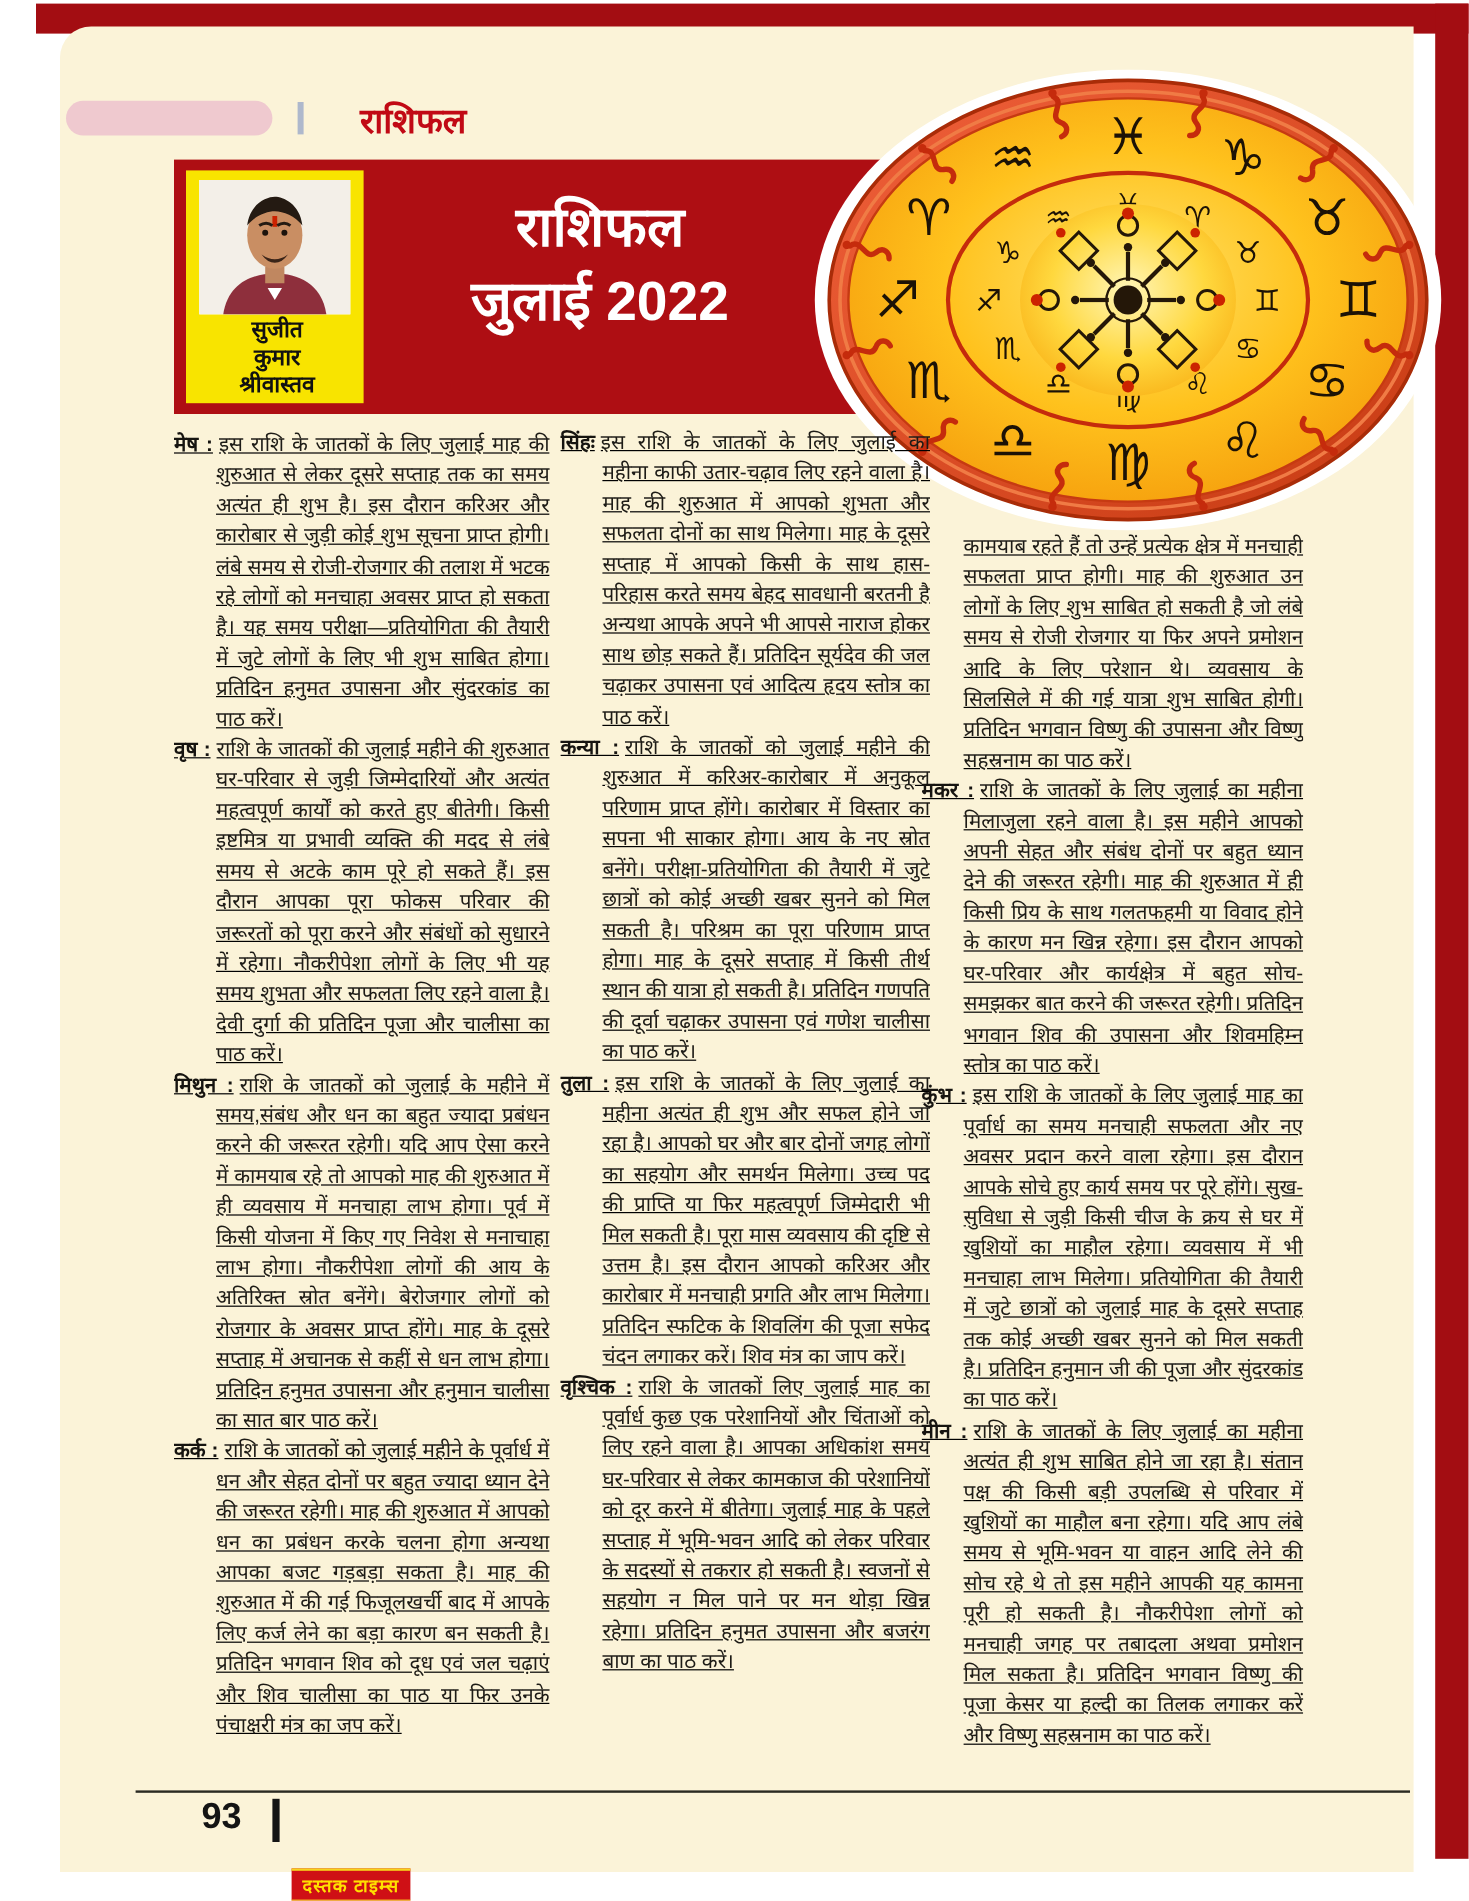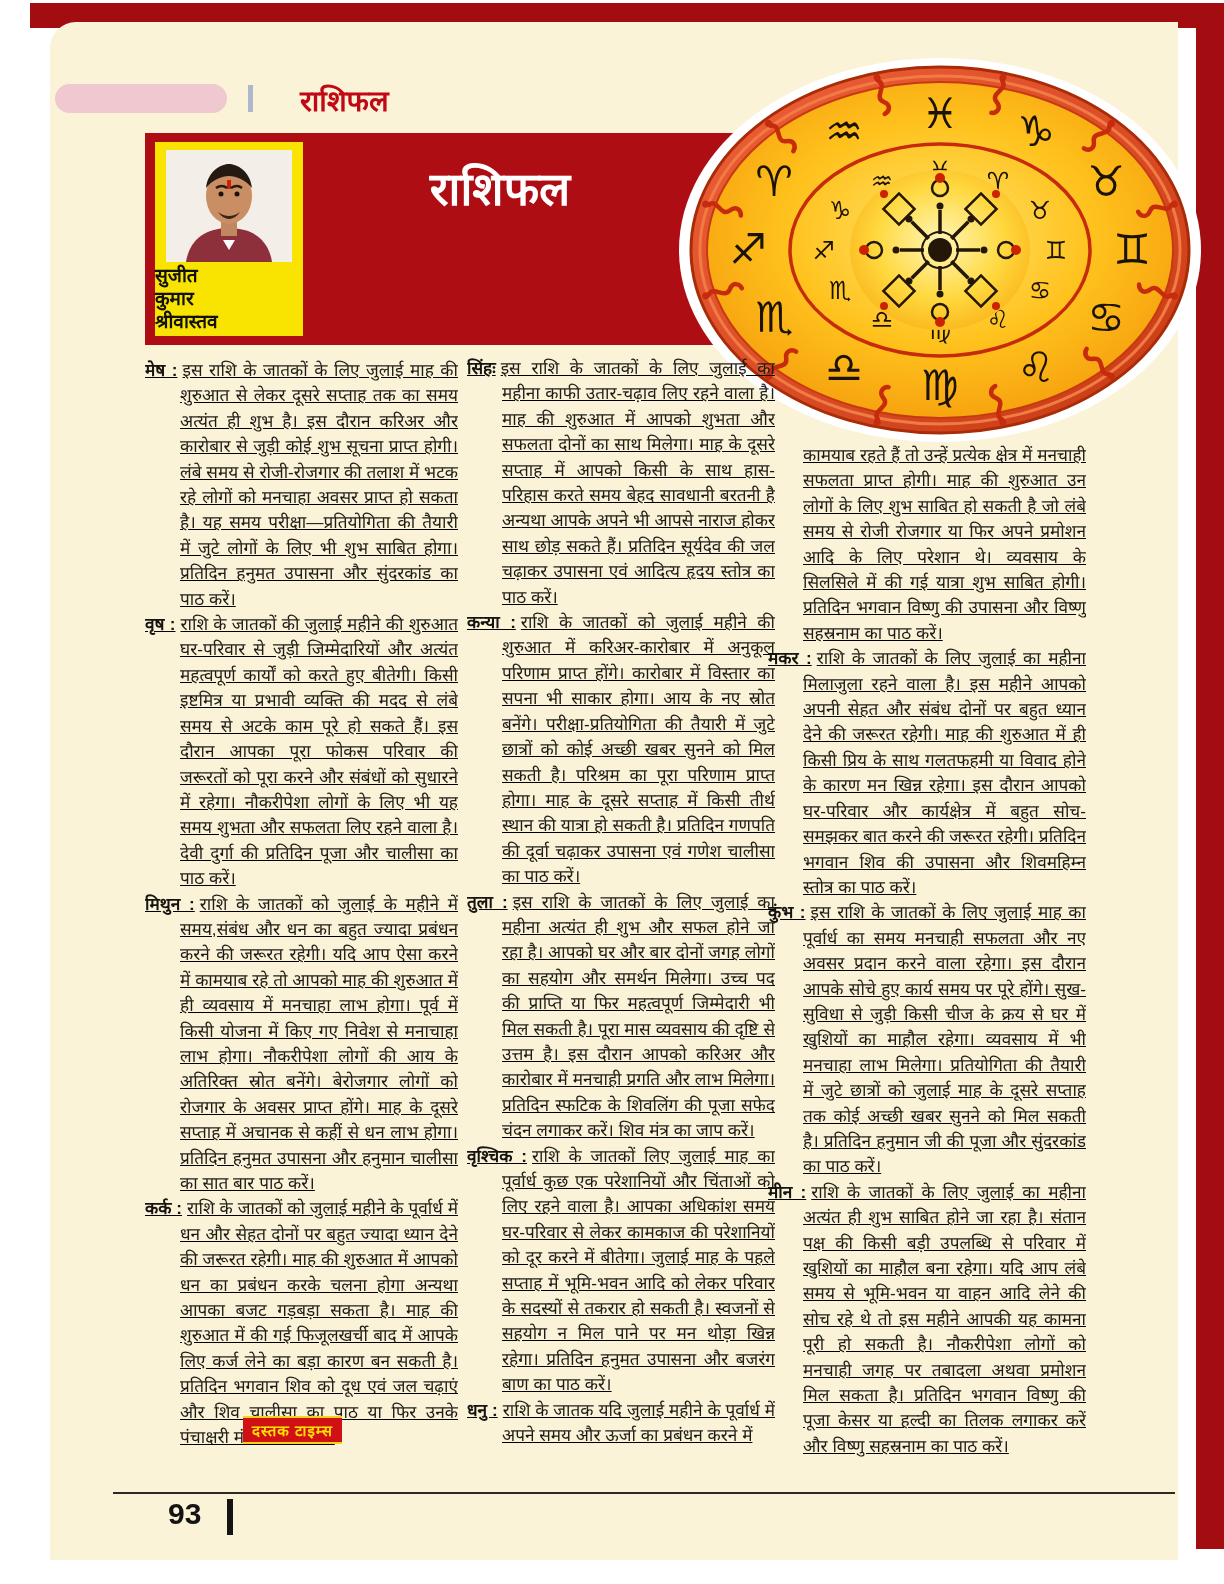--- a/index.html
+++ b/index.html
@@ -7,33 +7,33 @@
   .page{position:relative;width:1224px;height:1584px;background:#ffffff;overflow:hidden;}
   .edge-bar-top{position:absolute;left:30px;top:3px;width:1194px;height:25px;background:#a30d12;}
   .edge-bar-right{position:absolute;left:1196px;top:3px;width:28px;height:1546px;background:#a30d12;}
   .content-bg{position:absolute;left:50px;top:22px;width:1128px;height:1538px;background:#fbf3d8;border-top-left-radius:26px;}
   .kicker-pill{position:absolute;left:55px;top:84px;width:172px;height:29px;border-radius:15px;background:#efc9cf;}
   .kicker-divider{position:absolute;left:248px;top:85px;width:5px;height:27px;background:#aeb8cc;}
   .kicker{position:absolute;left:300px;top:80px;font-size:29px;font-weight:bold;color:#c10915;}
   .banner{position:absolute;left:145px;top:133px;width:648px;height:212px;background:#ae0e13;}
   .photo-box{position:absolute;left:155px;top:142px;width:148px;height:194px;background:#f8e400;}
   .photo{position:absolute;left:166px;top:150px;width:126px;height:112px;background:#ffffff;}
-  .author{position:absolute;left:155px;top:264px;width:152px;text-align:left;color:#111;font-weight:bold;font-size:19px;line-height:23px;}
+  .author{position:absolute;left:155px;top:264px;width:152px;text-align:center;color:#111;font-weight:bold;font-size:19px;line-height:23px;}
   .author span{display:block;}
   .banner-title{position:absolute;left:315px;top:158px;width:370px;text-align:center;color:#ffffff;font-weight:bold;font-size:46px;line-height:62px;}
   .banner-title span{display:block;}
   .wheel{position:absolute;left:678px;top:58px;width:524px;height:384px;}
   .col{position:absolute;overflow:hidden;text-decoration:underline;}
   .para{margin:0;padding-left:35px;text-indent:-35px;font-size:17.2px;line-height:25.4px;color:#1d1b16;text-align:justify;}
   .para .sign{font-weight:bold;margin-right:5px;color:#161410;}
   .para.cont{text-indent:0;}
   .footer-line{position:absolute;left:113px;top:1492px;width:1062px;height:2px;background:#2a2a22;}
   .page-number{position:absolute;left:168px;top:1497px;font-size:30px;font-weight:bold;color:#141414;}
   .footer-divider{position:absolute;left:227px;top:1499px;width:6px;height:36px;background:#141414;}
-  .footer-logo{position:absolute;left:243px;top:1416px;background:#cf1015;border-top:2px solid #f7d31c;border-bottom:2px solid #f7d31c;color:#ffe000;font-weight:bold;font-size:15px;padding:2px 9px;letter-spacing:1px;}
+  .footer-logo{position:absolute;left:243px;top:1557px;background:#cf1015;border-top:2px solid #f7d31c;border-bottom:2px solid #f7d31c;color:#ffe000;font-weight:bold;font-size:15px;padding:2px 9px;letter-spacing:1px;}
   svg text.zo{font-family:"DejaVu Sans",sans-serif;fill:#1c1206;text-anchor:middle;}
 </style>
 </head>
 <body>
 
 <div class="page">
 
   <div class="edge-bar-top"></div>
   <div class="edge-bar-right"></div>
   <div class="content-bg"></div>
@@ -216,35 +216,35 @@
     </svg>
   </div>
   <div class="author">
     <span>सुजीत</span>
     <span>कुमार</span>
     <span>श्रीवास्तव</span>
   </div>
 
   <div class="banner-title">
     <span>राशिफल</span>
+    <span>जुलाई 2022</span>
   </div>
 
   <div class="col" style="left:145px;top:358px;width:313px;height:1112px;">
     <p class="para"><b class="sign">मेष :</b><span>इस राशि के जातकों के लिए जुलाई माह की शुरुआत से लेकर दूसरे सप्ताह तक का समय अत्यंत ही शुभ है। इस दौरान करिअर और कारोबार से जुड़ी कोई शुभ सूचना प्राप्त होगी। लंबे समय से रोजी-रोजगार की तलाश में भटक रहे लोगों को मनचाहा अवसर प्राप्त हो सकता है। यह समय परीक्षा—प्रतियोगिता की तैयारी में जुटे लोगों के लिए भी शुभ साबित होगा। प्रतिदिन हनुमत उपासना और सुंदरकांड का पाठ करें।</span></p>
     <p class="para"><b class="sign">वृष :</b><span>राशि के जातकों की जुलाई महीने की शुरुआत घर-परिवार से जुड़ी जिम्मेदारियों और अत्यंत महत्वपूर्ण कार्यों को करते हुए बीतेगी। किसी इष्टमित्र या प्रभावी व्यक्ति की मदद से लंबे समय से अटके काम पूरे हो सकते हैं। इस दौरान आपका पूरा फोकस परिवार की जरूरतों को पूरा करने और संबंधों को सुधारने में रहेगा। नौकरीपेशा लोगों के लिए भी यह समय शुभता और सफलता लिए रहने वाला है। देवी दुर्गा की प्रतिदिन पूजा और चालीसा का पाठ करें।</span></p>
     <p class="para"><b class="sign">मिथुन :</b><span>राशि के जातकों को जुलाई के महीने में समय,संबंध और धन का बहुत ज्यादा प्रबंधन करने की जरूरत रहेगी। यदि आप ऐसा करने में कामयाब रहे तो आपको माह की शुरुआत में ही व्यवसाय में मनचाहा लाभ होगा। पूर्व में किसी योजना में किए गए निवेश से मनाचाहा लाभ होगा। नौकरीपेशा लोगों की आय के अतिरिक्त स्रोत बनेंगे। बेरोजगार लोगों को रोजगार के अवसर प्राप्त होंगे। माह के दूसरे सप्ताह में अचानक से कहीं से धन लाभ होगा। प्रतिदिन हनुमत उपासना और हनुमान चालीसा का सात बार पाठ करें।</span></p>
     <p class="para"><b class="sign">कर्क :</b><span>राशि के जातकों को जुलाई महीने के पूर्वार्ध में धन और सेहत दोनों पर बहुत ज्यादा ध्यान देने की जरूरत रहेगी। माह की शुरुआत में आपको धन का प्रबंधन करके चलना होगा अन्यथा आपका बजट गड़बड़ा सकता है। माह की शुरुआत में की गई फिजूलखर्ची बाद में आपके लिए कर्ज लेने का बड़ा कारण बन सकती है। प्रतिदिन भगवान शिव को दूध एवं जल चढ़ाएं और शिव चालीसा का पाठ या फिर उनके पंचाक्षरी मंत्र का जप करें।</span></p>
   </div>
 
   <div class="col" style="left:467px;top:356px;width:308px;height:1112px;">
     <p class="para"><b class="sign">सिंहः</b><span>इस राशि के जातकों के लिए जुलाई का महीना काफी उतार-चढ़ाव लिए रहने वाला है। माह की शुरुआत में आपको शुभता और सफलता दोनों का साथ मिलेगा। माह के दूसरे सप्ताह में आपको किसी के साथ हास-परिहास करते समय बेहद सावधानी बरतनी है अन्यथा आपके अपने भी आपसे नाराज होकर साथ छोड़ सकते हैं। प्रतिदिन सूर्यदेव की जल चढ़ाकर उपासना एवं आदित्य हृदय स्तोत्र का पाठ करें।</span></p>
     <p class="para"><b class="sign">कन्या :</b><span>राशि के जातकों को जुलाई महीने की शुरुआत में करिअर-कारोबार में अनुकूल परिणाम प्राप्त होंगे। कारोबार में विस्तार का सपना भी साकार होगा। आय के नए स्रोत बनेंगे। परीक्षा-प्रतियोगिता की तैयारी में जुटे छात्रों को कोई अच्छी खबर सुनने को मिल सकती है। परिश्रम का पूरा परिणाम प्राप्त होगा। माह के दूसरे सप्ताह में किसी तीर्थ स्थान की यात्रा हो सकती है। प्रतिदिन गणपति की दूर्वा चढ़ाकर उपासना एवं गणेश चालीसा का पाठ करें।</span></p>
     <p class="para"><b class="sign">तुला :</b><span>इस राशि के जातकों के लिए जुलाई का महीना अत्यंत ही शुभ और सफल होने जा रहा है। आपको घर और बार दोनों जगह लोगों का सहयोग और समर्थन मिलेगा। उच्च पद की प्राप्ति या फिर महत्वपूर्ण जिम्मेदारी भी मिल सकती है। पूरा मास व्यवसाय की दृष्टि से उत्तम है। इस दौरान आपको करिअर और कारोबार में मनचाही प्रगति और लाभ मिलेगा। प्रतिदिन स्फटिक के शिवलिंग की पूजा सफेद चंदन लगाकर करें। शिव मंत्र का जाप करें।</span></p>
     <p class="para"><b class="sign">वृश्चिक :</b><span>राशि के जातकों लिए जुलाई माह का पूर्वार्ध कुछ एक परेशानियों और चिंताओं को लिए रहने वाला है। आपका अधिकांश समय घर-परिवार से लेकर कामकाज की परेशानियों को दूर करने में बीतेगा। जुलाई माह के पहले सप्ताह में भूमि-भवन आदि को लेकर परिवार के सदस्यों से तकरार हो सकती है। स्वजनों से सहयोग न मिल पाने पर मन थोड़ा खिन्न रहेगा। प्रतिदिन हनुमत उपासना और बजरंग बाण का पाठ करें।</span></p>
-    <p class="para"><b class="sign">धनु :</b><span>राशि के जातक यदि जुलाई महीने के पूर्वार्ध में अपने समय और ऊर्जा का प्रबंधन करने में</span></p>
   </div>
 
   <div class="col" style="left:768px;top:443px;width:318px;height:1030px;">
     <p class="para cont"><span>कामयाब रहते हैं तो उन्हें प्रत्येक क्षेत्र में मनचाही सफलता प्राप्त होगी। माह की शुरुआत उन लोगों के लिए शुभ साबित हो सकती है जो लंबे समय से रोजी रोजगार या फिर अपने प्रमोशन आदि के लिए परेशान थे। व्यवसाय के सिलसिले में की गई यात्रा शुभ साबित होगी। प्रतिदिन भगवान विष्णु की उपासना और विष्णु सहस्रनाम का पाठ करें।</span></p>
     <p class="para"><b class="sign">मकर :</b><span>राशि के जातकों के लिए जुलाई का महीना मिलाजुला रहने वाला है। इस महीने आपको अपनी सेहत और संबंध दोनों पर बहुत ध्यान देने की जरूरत रहेगी। माह की शुरुआत में ही किसी प्रिय के साथ गलतफहमी या विवाद होने के कारण मन खिन्न रहेगा। इस दौरान आपको घर-परिवार और कार्यक्षेत्र में बहुत सोच-समझकर बात करने की जरूरत रहेगी। प्रतिदिन भगवान शिव की उपासना और शिवमहिम्न स्तोत्र का पाठ करें।</span></p>
     <p class="para"><b class="sign">कुंभ :</b><span>इस राशि के जातकों के लिए जुलाई माह का पूर्वार्ध का समय मनचाही सफलता और नए अवसर प्रदान करने वाला रहेगा। इस दौरान आपके सोचे हुए कार्य समय पर पूरे होंगे। सुख-सुविधा से जुड़ी किसी चीज के क्रय से घर में खुशियों का माहौल रहेगा। व्यवसाय में भी मनचाहा लाभ मिलेगा। प्रतियोगिता की तैयारी में जुटे छात्रों को जुलाई माह के दूसरे सप्ताह तक कोई अच्छी खबर सुनने को मिल सकती है। प्रतिदिन हनुमान जी की पूजा और सुंदरकांड का पाठ करें।</span></p>
     <p class="para"><b class="sign">मीन :</b><span>राशि के जातकों के लिए जुलाई का महीना अत्यंत ही शुभ साबित होने जा रहा है। संतान पक्ष की किसी बड़ी उपलब्धि से परिवार में खुशियों का माहौल बना रहेगा। यदि आप लंबे समय से भूमि-भवन या वाहन आदि लेने की सोच रहे थे तो इस महीने आपकी यह कामना पूरी हो सकती है। नौकरीपेशा लोगों को मनचाही जगह पर तबादला अथवा प्रमोशन मिल सकता है। प्रतिदिन भगवान विष्णु की पूजा केसर या हल्दी का तिलक लगाकर करें और विष्णु सहस्रनाम का पाठ करें।</span></p>
   </div>
 
   <div class="footer-line"></div>

